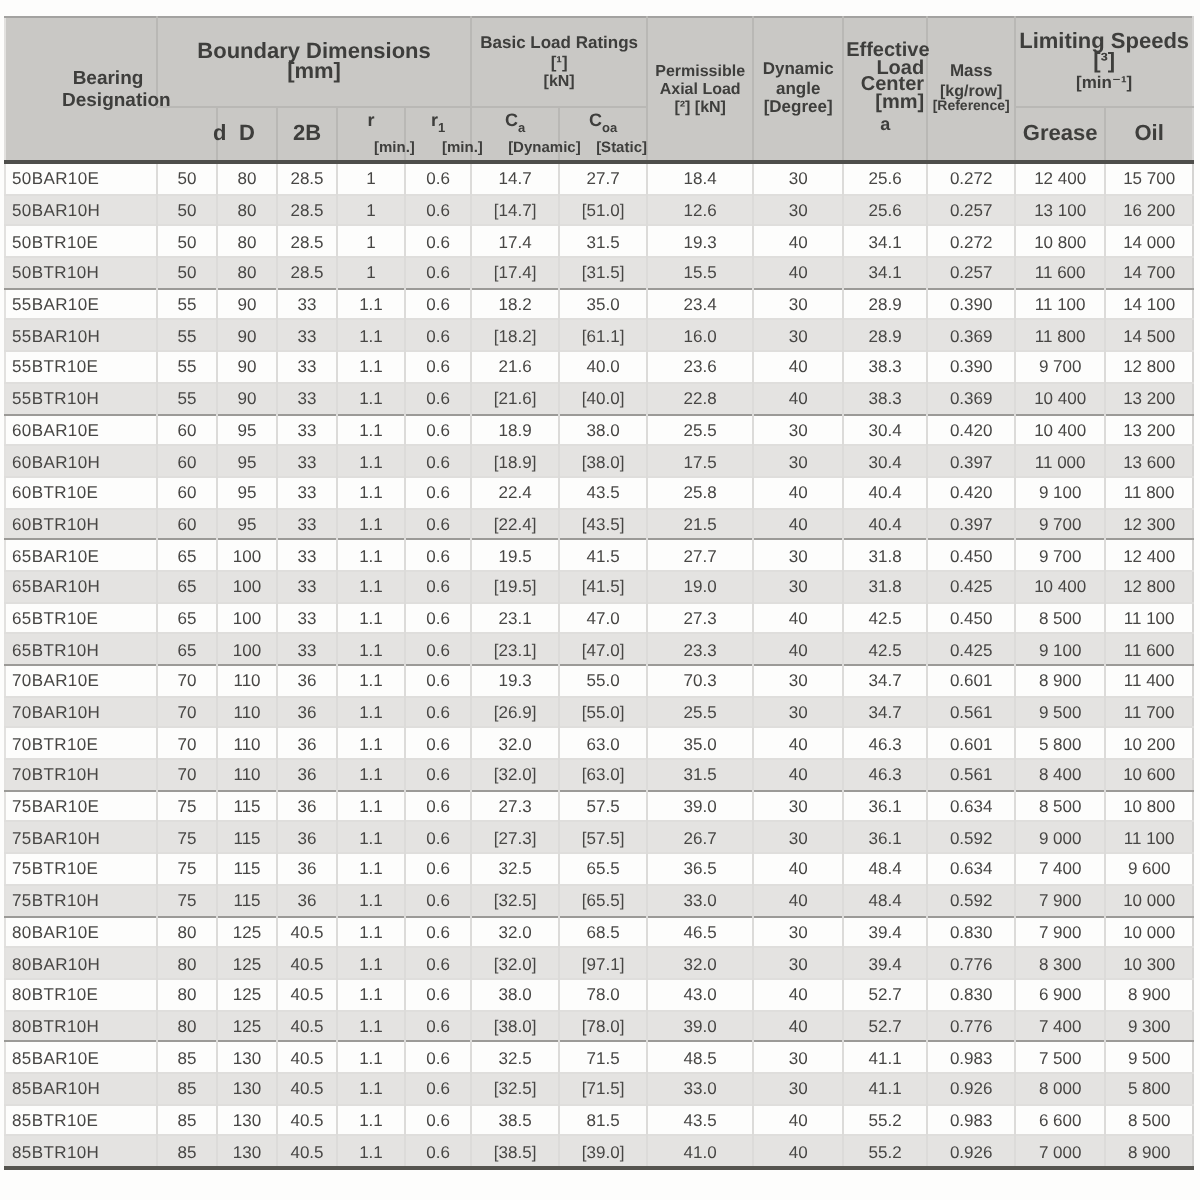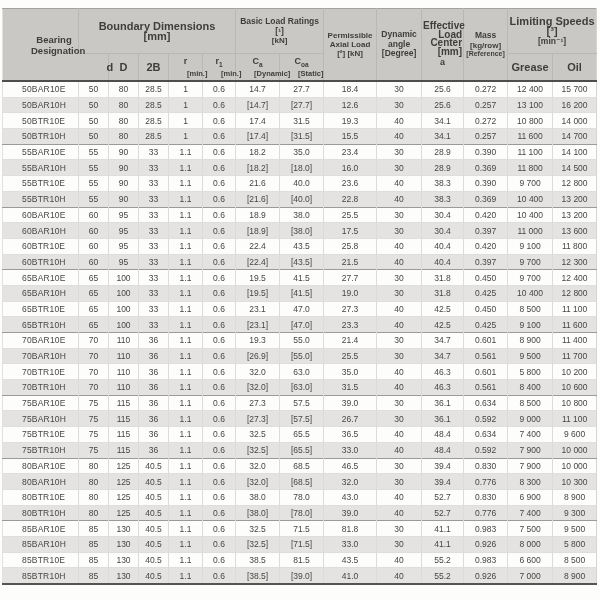--- a/index.html
+++ b/index.html
@@ -37,21 +37,21 @@
   .cbase { font-size:9px; line-height:10px; }
   .cbase sub { font-size:6.5px; }
   .note { font-size:7.5px; line-height:8.5px; font-weight:bold;margin-left:17px; }
   .sym-a { font-size:9px; line-height:10px; font-weight:bold; margin-top:1px; }
   tbody td {
     font-size:8.5px; height:14.7px; padding:0; text-align:center;
     border-left:1px solid #dcdbd9; border-top:1px solid #dfdedc;
     white-space:nowrap; color:#47464:4;
   }
   tbody td { color:#474644; }
-  tbody td:first-child { text-align:left; padding-left:19px; border-left:none; letter-spacing:0.2px; }
+  tbody td:first-child { text-align:left; padding-left:3px; border-left:none; letter-spacing:0.2px; }
   tbody tr.stripe td { background:#e4e3e1; }
   tbody tr.group-start td { border-top:1px solid #9b9a97; }
   tbody tr:first-child td { border-top:none; }
 </style>
 </head>
 <body>
 
 <div class="sheet">
   <table>
     <colgroup>
@@ -139,21 +139,21 @@
           <td>15 700</td>
         </tr>
         <tr class="stripe">
           <td>50BAR10H</td>
           <td>50</td>
           <td>80</td>
           <td>28.5</td>
           <td>1</td>
           <td>0.6</td>
           <td>[14.7]</td>
-          <td>[27.7]</td>
+          <td>[51.0]</td>
           <td>12.6</td>
           <td>30</td>
           <td>25.6</td>
           <td>0.257</td>
           <td>13 100</td>
           <td>16 200</td>
         </tr>
         <tr>
           <td>50BTR10E</td>
           <td>50</td>
@@ -203,21 +203,21 @@
           <td>14 100</td>
         </tr>
         <tr class="stripe">
           <td>55BAR10H</td>
           <td>55</td>
           <td>90</td>
           <td>33</td>
           <td>1.1</td>
           <td>0.6</td>
           <td>[18.2]</td>
-          <td>[18.0]</td>
+          <td>[61.1]</td>
           <td>16.0</td>
           <td>30</td>
           <td>28.9</td>
           <td>0.369</td>
           <td>11 800</td>
           <td>14 500</td>
         </tr>
         <tr>
           <td>55BTR10E</td>
           <td>55</td>
@@ -380,21 +380,21 @@
         </tr>
         <tr class="group-start">
           <td>70BAR10E</td>
           <td>70</td>
           <td>110</td>
           <td>36</td>
           <td>1.1</td>
           <td>0.6</td>
           <td>19.3</td>
           <td>55.0</td>
-          <td>21.4</td>
+          <td>70.3</td>
           <td>30</td>
           <td>34.7</td>
           <td>0.601</td>
           <td>8 900</td>
           <td>11 400</td>
         </tr>
         <tr class="stripe">
           <td>70BAR10H</td>
           <td>70</td>
           <td>110</td>
@@ -523,21 +523,21 @@
           <td>10 000</td>
         </tr>
         <tr class="stripe">
           <td>80BAR10H</td>
           <td>80</td>
           <td>125</td>
           <td>40.5</td>
           <td>1.1</td>
           <td>0.6</td>
           <td>[32.0]</td>
-          <td>[68.5]</td>
+          <td>[97.1]</td>
           <td>32.0</td>
           <td>30</td>
           <td>39.4</td>
           <td>0.776</td>
           <td>8 300</td>
           <td>10 300</td>
         </tr>
         <tr>
           <td>80BTR10E</td>
           <td>80</td>
@@ -572,21 +572,21 @@
         </tr>
         <tr class="group-start">
           <td>85BAR10E</td>
           <td>85</td>
           <td>130</td>
           <td>40.5</td>
           <td>1.1</td>
           <td>0.6</td>
           <td>32.5</td>
           <td>71.5</td>
-          <td>81.8</td>
+          <td>48.5</td>
           <td>30</td>
           <td>41.1</td>
           <td>0.983</td>
           <td>7 500</td>
           <td>9 500</td>
         </tr>
         <tr class="stripe">
           <td>85BAR10H</td>
           <td>85</td>
           <td>130</td>

